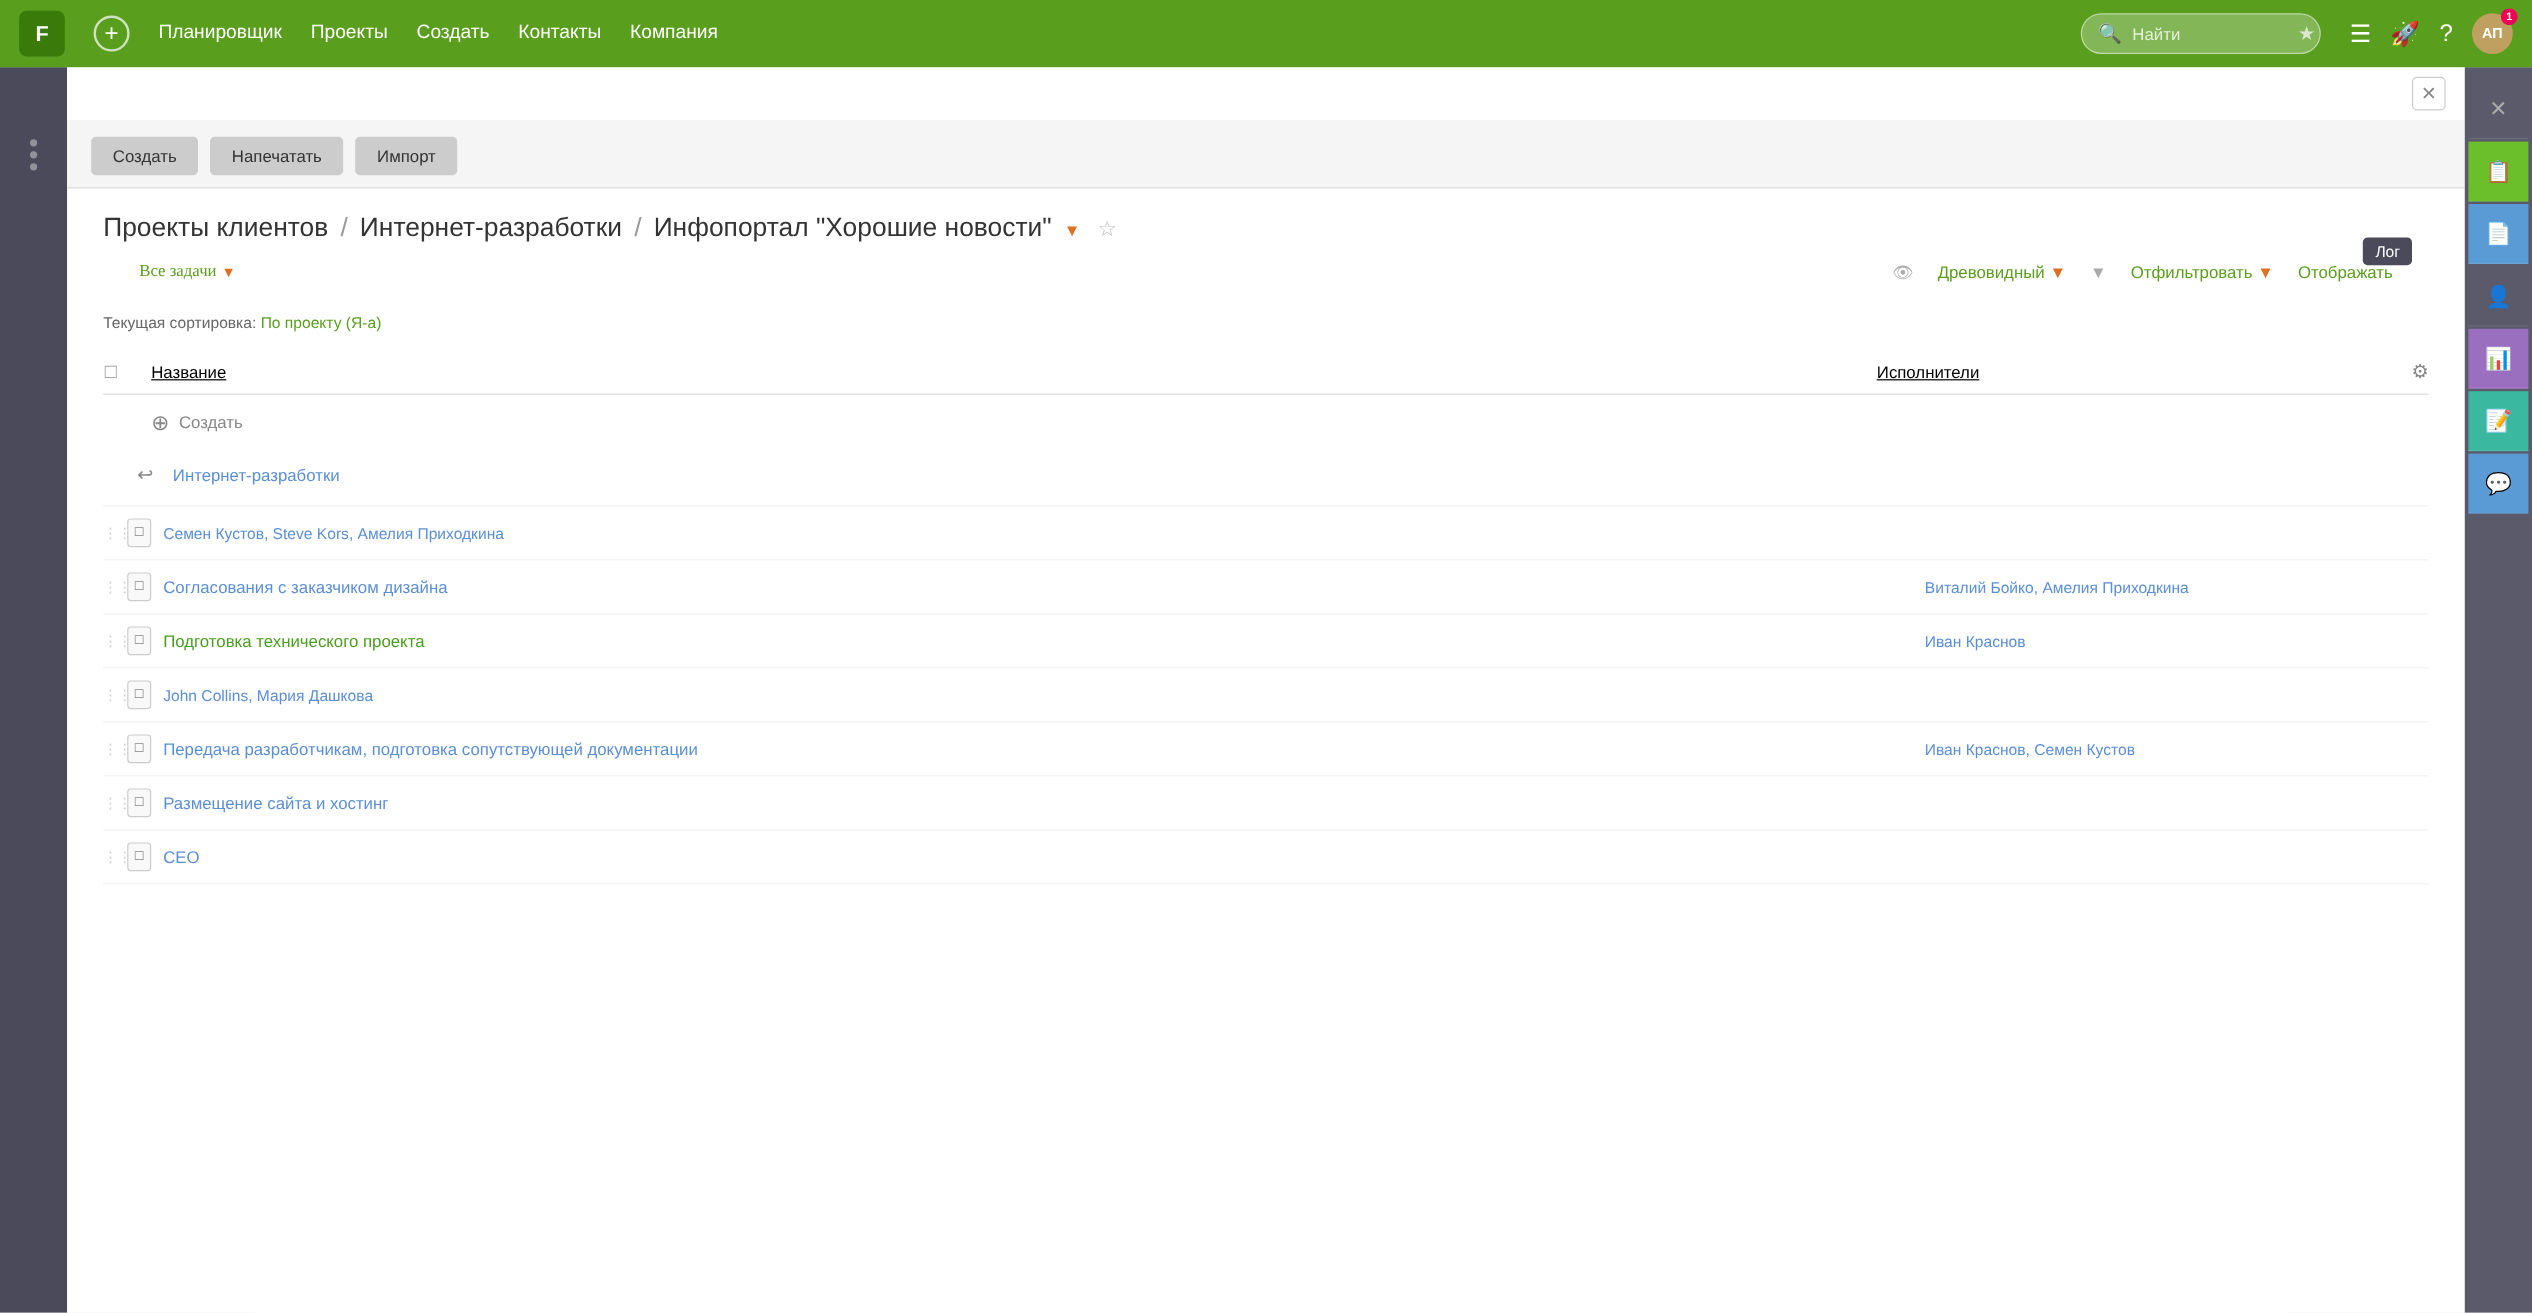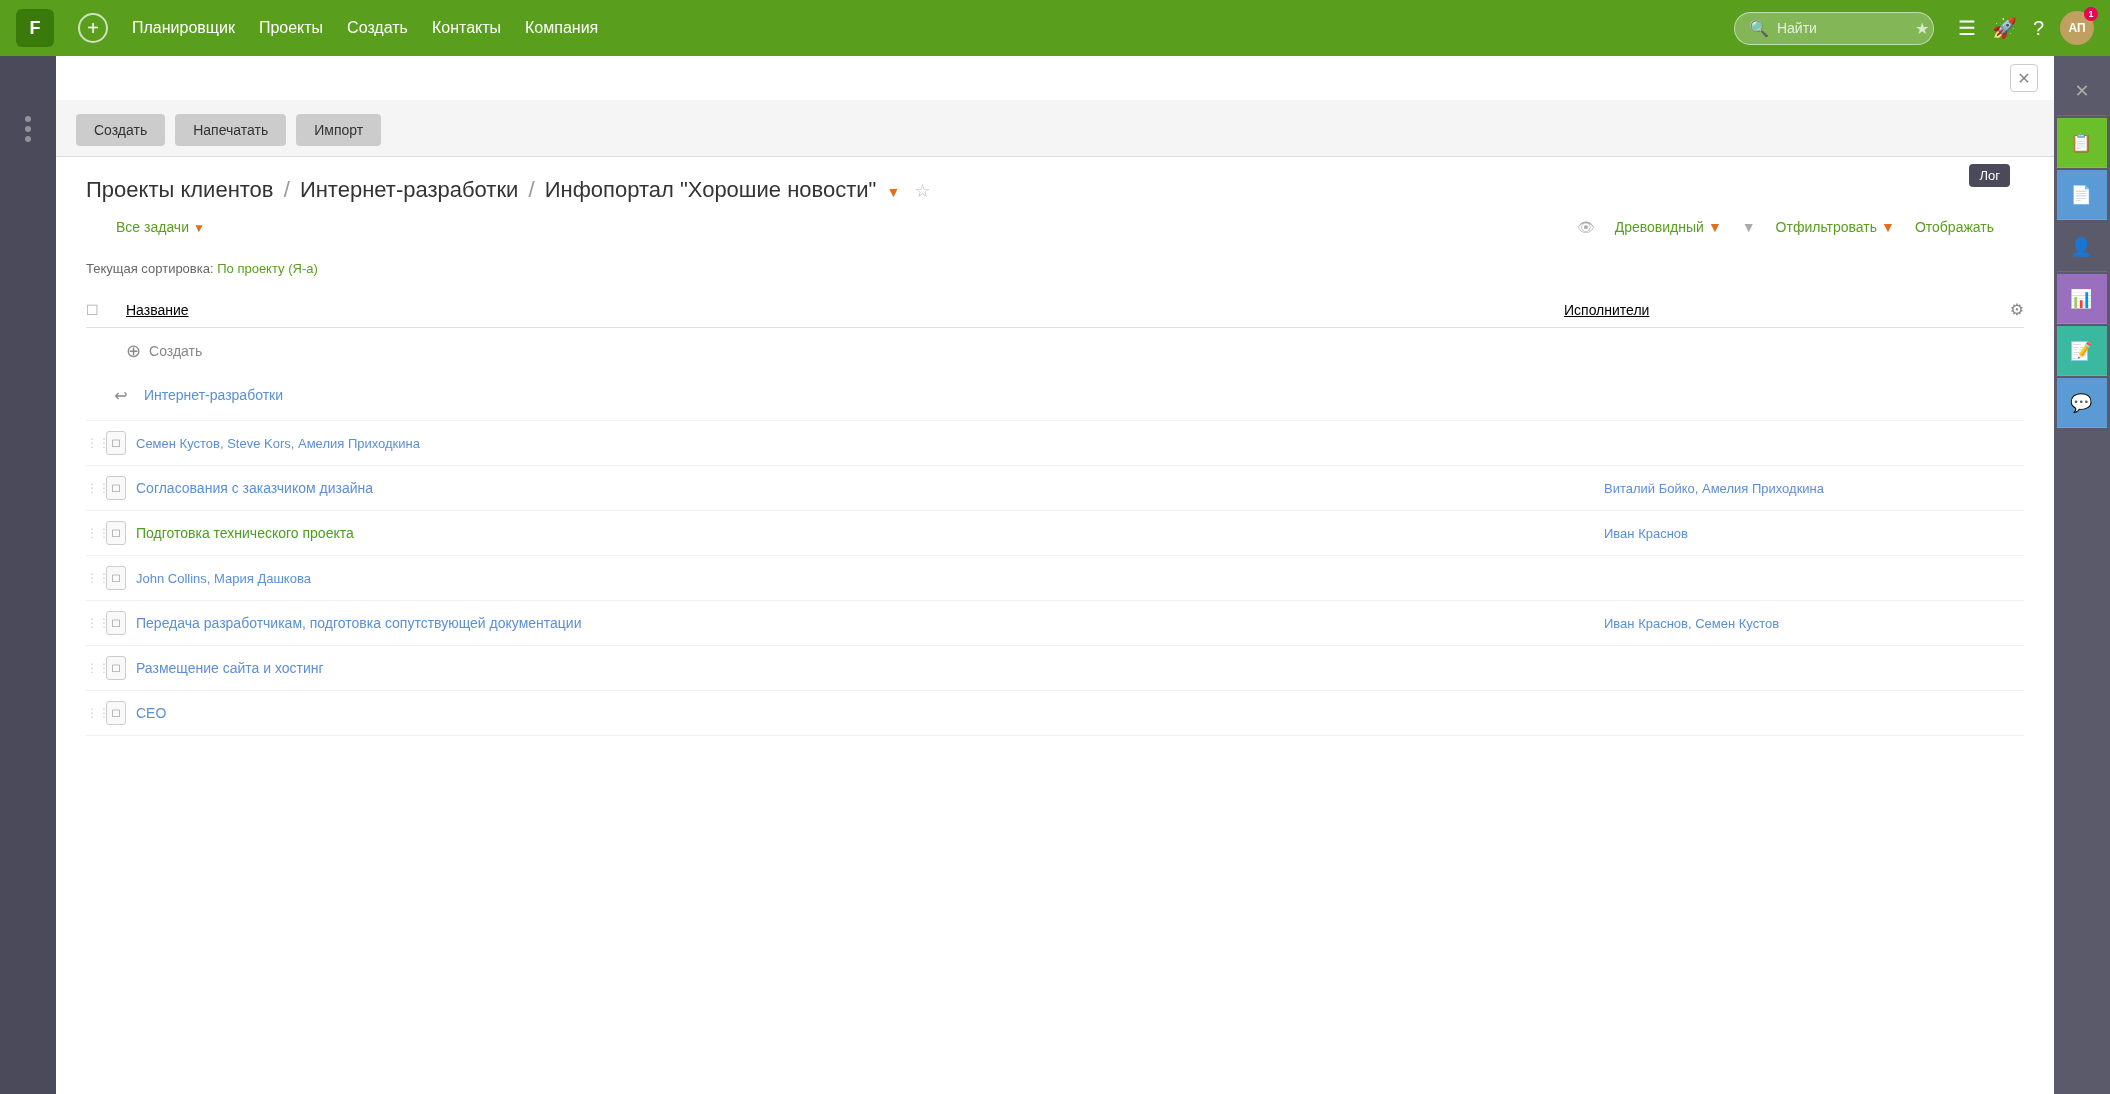--- a/index.html
+++ b/index.html
@@ -173,21 +173,21 @@
       display: flex;
       align-items: center;
       gap: 20px;
       padding: 6px 30px 12px;
       font-size: 14px;
       color: #555;
     }
     .filter-btn {
       color: #5a9e1e;
       cursor: pointer;
-      display: flex; align-items: flex-end; gap: 4px;
+      display: flex; align-items: flex-end; gap: 4px; font-family: Liberation Serif, serif;
     }
     .filter-btn .arrow { color: #c77; font-size: 12px; }
     .filter-spacer { flex: 1; }
     .view-btn {
       color: #5a9e1e; cursor: pointer; display: flex; align-items: center; gap: 4px;
     }
 
     .sort-info {
       padding: 4px 30px 16px;
       font-size: 13px;
@@ -264,21 +264,21 @@
     }
 
     
     .log-tooltip {
       position: absolute;
       background: #4a4a5a;
       color: white;
       padding: 4px 10px;
       border-radius: 4px;
       font-size: 13px;
-      top: 164px;
+      top: 198px;
       right: 100px;
       z-index: 200;
     }
   </style>
 </head>
 <body>
 
 <div class="top-nav">
   <div class="logo">F</div>
   <div class="add-btn">+</div>

